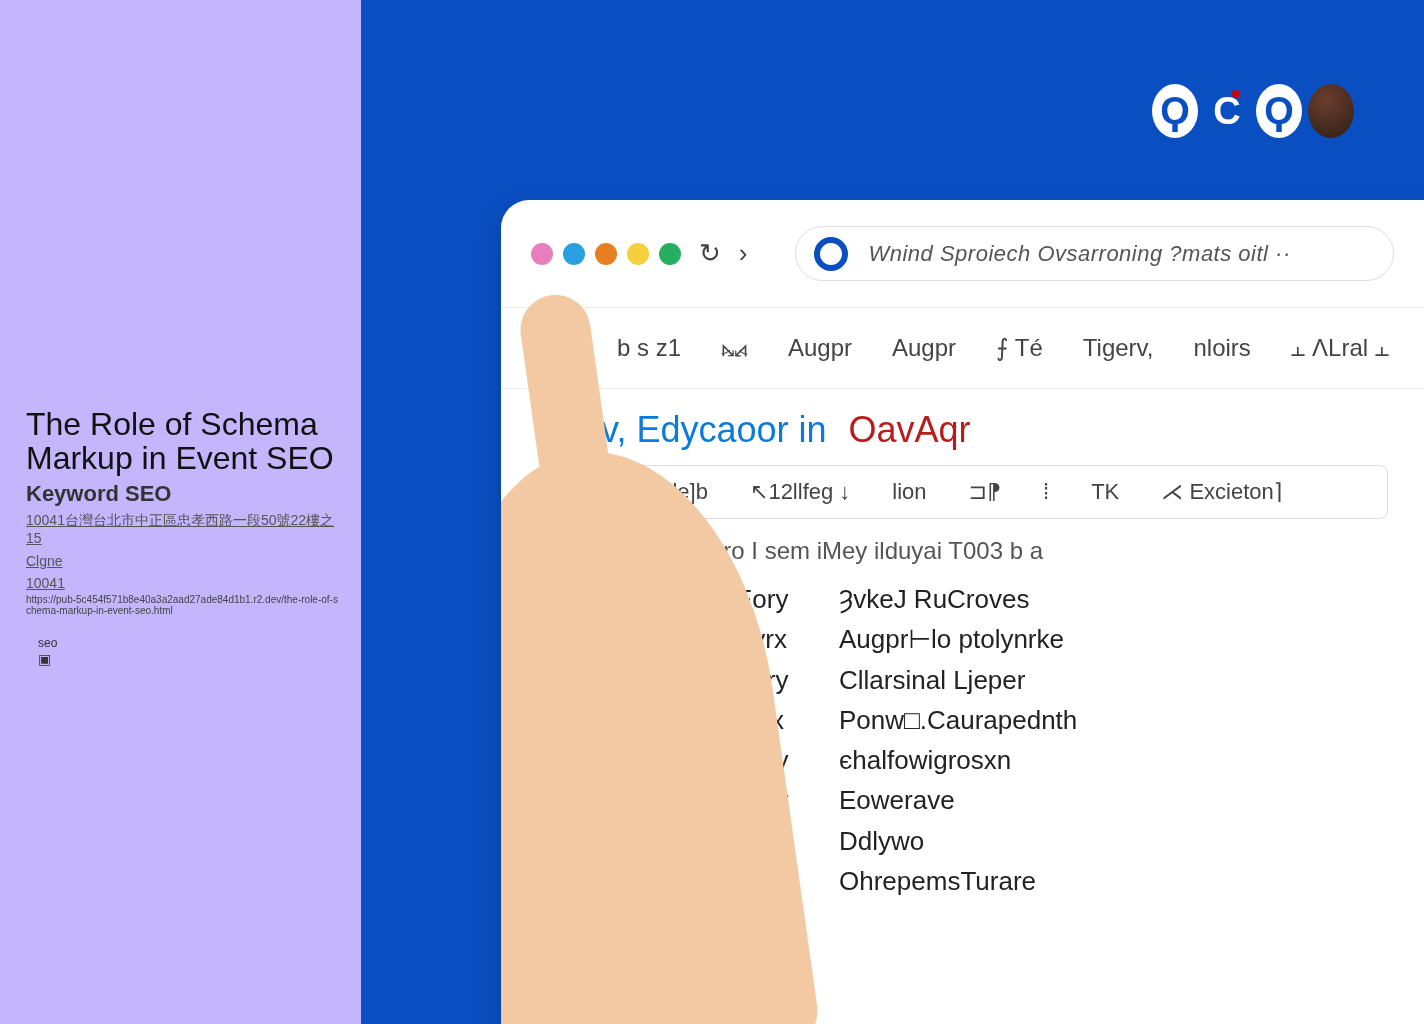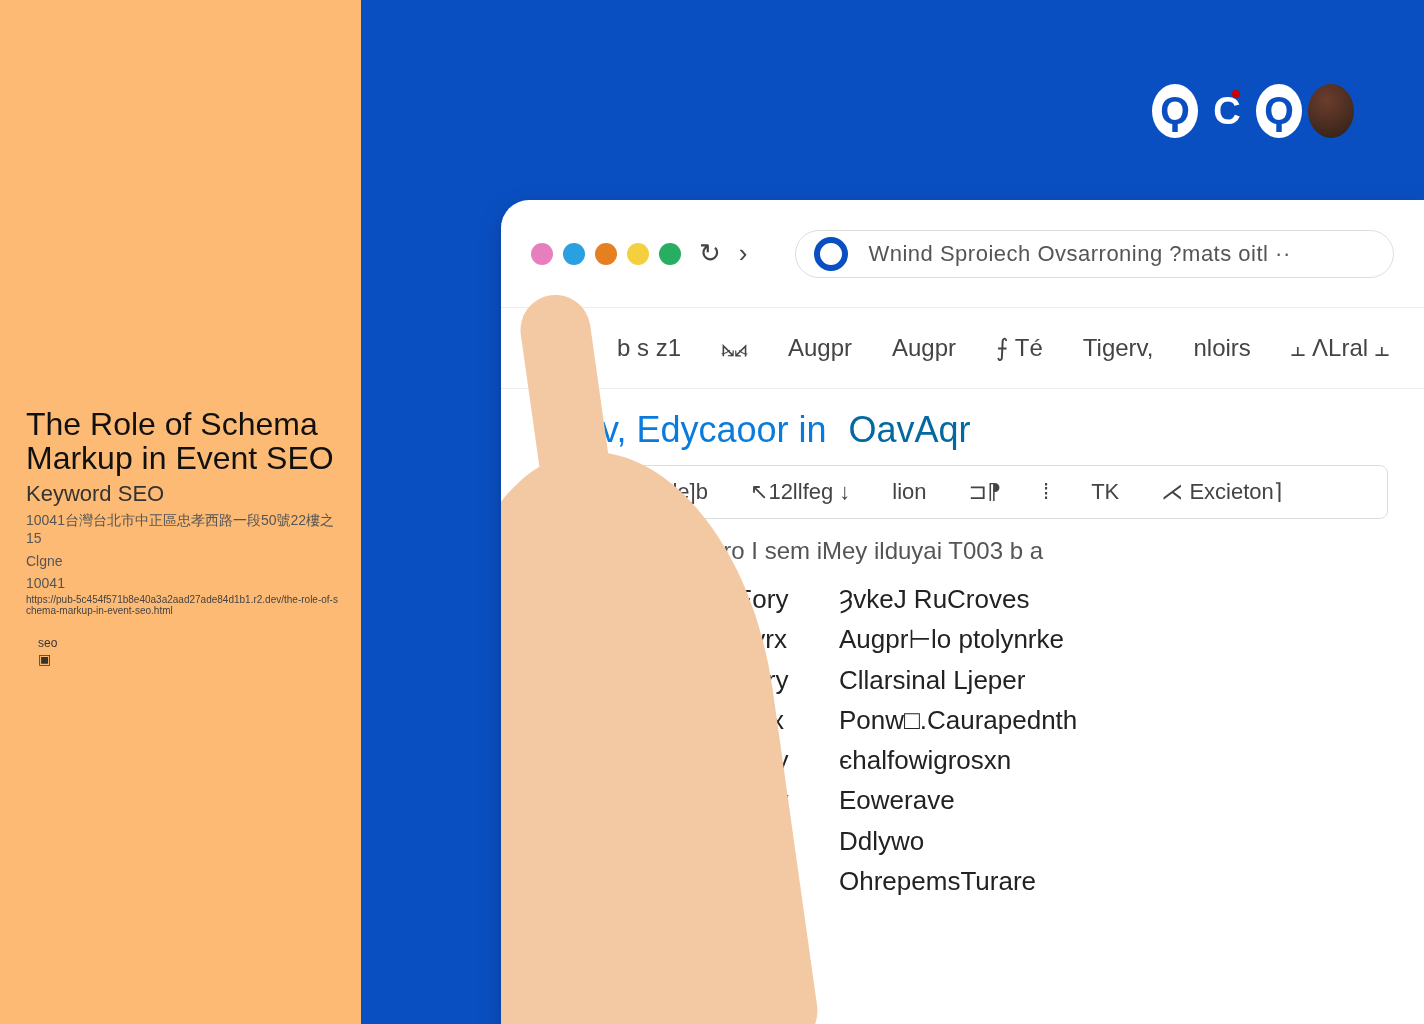--- a/index.html
+++ b/index.html
@@ -6,41 +6,42 @@
   body {
     width: 1424px;
     height: 1024px;
     font-family: Arial, Helvetica, sans-serif;
     display: flex;
     overflow: hidden;
     background: #f3e1e1;
   }
   .sidebar {
     width: 361px;
-    background: #fdba74;
+    background: #c4b5fd;
     padding: 408px 20px 0 26px;
     flex-shrink: 0;
   }
   .sidebar h1 {
     font-size: 32px;
     font-weight: 500;
     line-height: 1.05;
     color: #111;
   }
   .sidebar h2 {
     font-size: 22px;
-    font-weight: 400;
+    font-weight: 700;
     margin-top: 6px;
     color: #333;
   }
   .sidebar .meta {
     font-size: 14px;
     color: #555;
     line-height: 1.3;
     margin-top: 4px;
+    text-decoration: underline;
   }
   .sidebar .url {
     font-size: 10px;
     word-break: break-all;
     color: #444;
     margin-top: 2px;
   }
   .sidebar .tag {
     margin-top: 20px;
     margin-left: 12px;
@@ -100,27 +101,28 @@
     padding: 0 30px;
     gap: 18px;
     border-bottom: 1px solid #eee;
   }
   .dots { display: flex; gap: 10px; }
   .dot-c { width: 22px; height: 22px; border-radius: 50%; }
   .nav-btn { font-size: 26px; color:#444; }
   .addr {
     flex: 1;
     margin-left: 30px;
-    height: 48px;
+    height: 55px;
     border: 1px solid #ddd;
     border-radius: 30px;
     display: flex;
     align-items: center;
     padding: 0 18px;
     gap: 20px;
+    font-style: italic;
   }
   .addr .circle { width: 34px; height: 34px; border: 6px solid #0a4fc2; border-radius: 50%; }
   .addr-text { font-size: 22px; color: #555; letter-spacing: .5px; }
 
   .tabs {
     display: flex;
     align-items: flex-start;
     gap: 40px;
     padding: 26px 36px;
     font-size: 24px;
@@ -128,21 +130,21 @@
     border-bottom: 1px solid #eee;
   }
   .tabs span { white-space: nowrap; }
 
   .headline {
     padding: 20px 36px 8px;
     font-size: 36px;
     color: #222;
   }
   .headline .blue { color: #0a7bdc; font-weight: 500; }
-  .headline .grey { color: #0369a1; margin-left: 12px; margin-top: 12px; }
+  .headline .grey { color: #b91c1c; margin-left: 12px; margin-top: 12px; }
 
   .filter {
     margin: 6px 36px 0;
     border: 1px solid #ddd;
     border-radius: 8px;
     height: 54px;
     display: flex;
     align-items: center;
     gap: 42px;
     padding: 0 24px;

